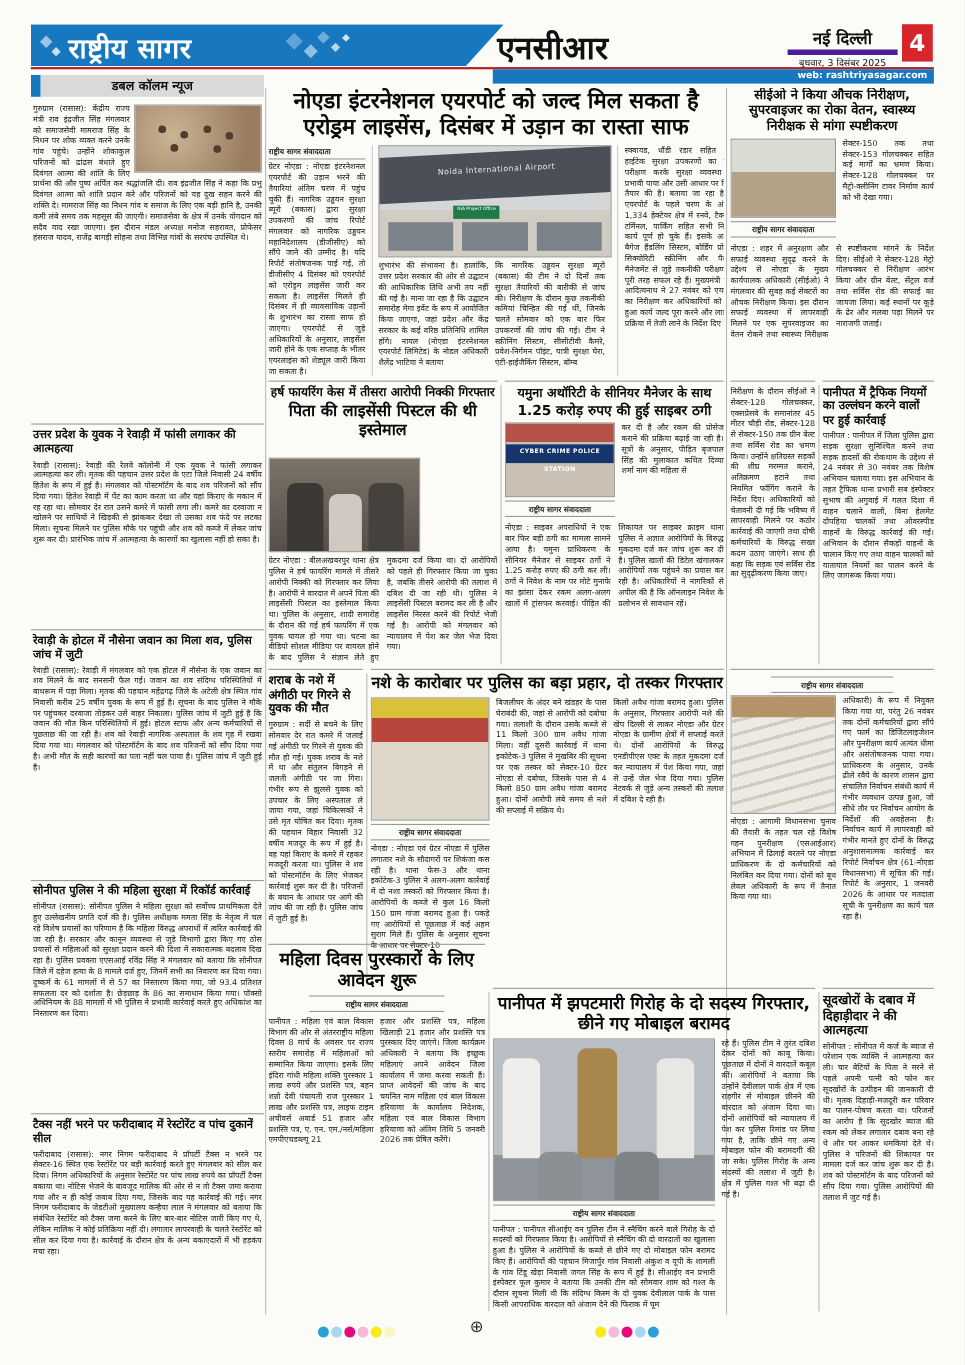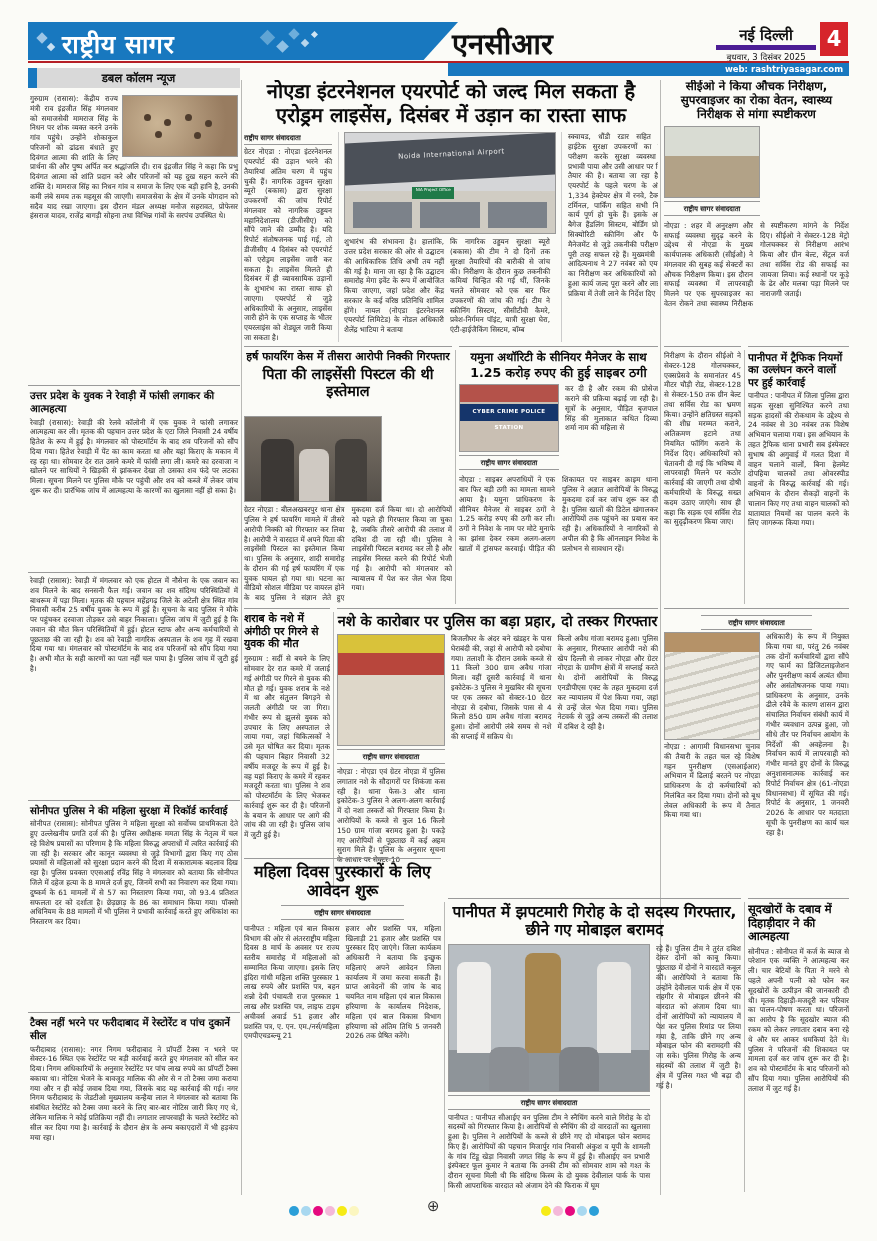--- a/index.html
+++ b/index.html
@@ -100,20 +100,21 @@
       </div>
       <div class="body">गुरुग्राम (रासास): केंद्रीय राज्य मंत्री राव इंद्रजीत सिंह मंगलवार को समाजसेवी मामराज सिंह के निधन पर शोक व्यक्त करने उनके गांव पहुंचे। उन्होंने शोकाकुल परिजनों को ढांढस बंधाते हुए दिवंगत आत्मा की शांति के लिए प्रार्थना की और पुष्प अर्पित कर श्रद्धांजलि दी। राव इंद्रजीत सिंह ने कहा कि प्रभु दिवंगत आत्मा को शांति प्रदान करे और परिजनों को यह दुख सहन करने की शक्ति दे। मामराज सिंह का निधन गांव व समाज के लिए एक बड़ी हानि है, उनकी कमी लंबे समय तक महसूस की जाएगी। समाजसेवा के क्षेत्र में उनके योगदान को सदैव याद रखा जाएगा। इस दौरान मंडल अध्यक्ष मनोज सहरावत, प्रोफेसर हंसराज यादव, राजेंद्र बागड़ी सोहना तथा विभिन्न गांवों के सरपंच उपस्थित थे।</div>
     </div>
 
     <div class="lart bt" style="height:180px;">
       <div class="lhl">उत्तर प्रदेश के युवक ने रेवाड़ी में फांसी लगाकर की आत्महत्या</div>
       <div class="body">रेवाड़ी (रासास): रेवाड़ी की रेलवे कॉलोनी में एक युवक ने फांसी लगाकर आत्महत्या कर ली। मृतक की पहचान उत्तर प्रदेश के एटा जिले निवासी 24 वर्षीय हितेश के रूप में हुई है। मंगलवार को पोस्टमॉर्टम के बाद शव परिजनों को सौंप दिया गया। हितेश रेवाड़ी में पेंट का काम करता था और यहां किराए के मकान में रह रहा था। सोमवार देर रात उसने कमरे में फांसी लगा ली। कमरे का दरवाजा न खोलने पर साथियों ने खिड़की से झांककर देखा तो उसका शव फंदे पर लटका मिला। सूचना मिलने पर पुलिस मौके पर पहुंची और शव को कब्जे में लेकर जांच शुरू कर दी। प्रारंभिक जांच में आत्महत्या के कारणों का खुलासा नहीं हो सका है।</div>
     </div>
 
     <div class="lart bt" style="height:221px;">
+      <div class="lhl">रेवाड़ी के होटल में नौसेना जवान का मिला शव, पुलिस जांच में जुटी</div>
       <div class="body">रेवाड़ी (रासास): रेवाड़ी में मंगलवार को एक होटल में नौसेना के एक जवान का शव मिलने के बाद सनसनी फैल गई। जवान का शव संदिग्ध परिस्थितियों में बाथरूम में पड़ा मिला। मृतक की पहचान महेंद्रगढ़ जिले के अटेली क्षेत्र स्थित गांव निवासी करीब 25 वर्षीय युवक के रूप में हुई है। सूचना के बाद पुलिस ने मौके पर पहुंचकर दरवाजा तोड़कर उसे बाहर निकाला। पुलिस जांच में जुटी हुई है कि जवान की मौत किन परिस्थितियों में हुई। होटल स्टाफ और अन्य कर्मचारियों से पूछताछ की जा रही है। शव को रेवाड़ी नागरिक अस्पताल के शव गृह में रखवा दिया गया था। मंगलवार को पोस्टमॉर्टम के बाद शव परिजनों को सौंप दिया गया है। अभी मौत के सही कारणों का पता नहीं चल पाया है। पुलिस जांच में जुटी हुई है।</div>
     </div>
 
     <div class="lart bt" style="height:205px;">
       <div class="lhl">सोनीपत पुलिस ने की महिला सुरक्षा में रिकॉर्ड कार्रवाई</div>
       <div class="body">सोनीपत (रासास): सोनीपत पुलिस ने महिला सुरक्षा को सर्वोच्च प्राथमिकता देते हुए उल्लेखनीय प्रगति दर्ज की है। पुलिस अधीक्षक ममता सिंह के नेतृत्व में चल रहे विशेष प्रयासों का परिणाम है कि महिला विरुद्ध अपराधों में त्वरित कार्रवाई की जा रही है। सरकार और कानून व्यवस्था से जुड़े विभागों द्वारा किए गए ठोस प्रयासों से महिलाओं को सुरक्षा प्रदान करने की दिशा में सकारात्मक बदलाव दिख रहा है। पुलिस प्रवक्ता एएसआई रविंद्र सिंह ने मंगलवार को बताया कि सोनीपत जिले में दहेज हत्या के 8 मामले दर्ज हुए, जिनमें सभी का निवारण कर दिया गया। दुष्कर्म के 61 मामलों में से 57 का निस्तारण किया गया, जो 93.4 प्रतिशत सफलता दर को दर्शाता है। छेड़छाड़ के 86 का समाधान किया गया। पॉक्सो अधिनियम के 88 मामलों में भी पुलिस ने प्रभावी कार्रवाई करते हुए अधिकांश का निस्तारण कर दिया।</div>
     </div>
 
     <div class="lart bt" style="height:176px;">
       <div class="lhl">टैक्स नहीं भरने पर फरीदाबाद में रेस्टोरेंट व पांच दुकानें सील</div>
@@ -147,20 +148,21 @@
     </div>
   </div>
 
   <div class="art" style="left:664px;top:80px;width:185px;height:262px;">
     <div class="hl" style="font-size:11.8px;margin-bottom:4px;">सीईओ ने किया औचक निरीक्षण, सुपरवाइजर का रोका वेतन, स्वास्थ्य निरीक्षक से मांगा स्पष्टीकरण</div>
     <div class="flexrow">
       <div style="width:96px;flex:none;">
         <div class="ph ph-ceo"></div>
         <div class="byline">राष्ट्रीय सागर संवाददाता</div>
       </div>
+      <div class="body" style="flex:1;">सेक्टर-150 तक तथा सेक्टर-153 गोलचक्कर सहित कई मार्गों का भ्रमण किया। सेक्टर-128 गोलचक्कर पर मैट्रो-क्लीनिंग टावर निर्माण कार्य को भी देखा गया।</div>
     </div>
     <div class="body twocol" style="margin-top:2px;">नोएडा : शहर में अनुरक्षण और सफाई व्यवस्था सुदृढ़ करने के उद्देश्य से नोएडा के मुख्य कार्यपालक अधिकारी (सीईओ) ने मंगलवार की सुबह कई सेक्टरों का औचक निरीक्षण किया। इस दौरान सफाई व्यवस्था में लापरवाही मिलने पर एक सुपरवाइजर का वेतन रोकने तथा स्वास्थ्य निरीक्षक से स्पष्टीकरण मांगने के निर्देश दिए। सीईओ ने सेक्टर-128 मेट्रो गोलचक्कर से निरीक्षण आरंभ किया और ग्रीन बेल्ट, सेंट्रल वर्ज तथा सर्विस रोड की सफाई का जायजा लिया। कई स्थानों पर कूड़े के ढेर और मलबा पड़ा मिलने पर नाराजगी जताई।</div>
   </div>
 
   <div class="art bt" style="left:244px;top:346px;width:208px;height:258px;padding-top:4px;">
     <div class="hl" style="font-size:11px;">हर्ष फायरिंग केस में तीसरा आरोपी निक्की गिरफ्तार</div>
     <div class="hl" style="font-size:14.5px;margin:2px 0 16px;">पिता की लाइसेंसी पिस्टल की थी इस्तेमाल</div>
     <div class="flexrow">
       <div class="ph ph-harsh" style="width:138px;flex:none;">
         <div class="fig" style="left:12%;width:24%;height:74%;background:#3c3835;"></div>

